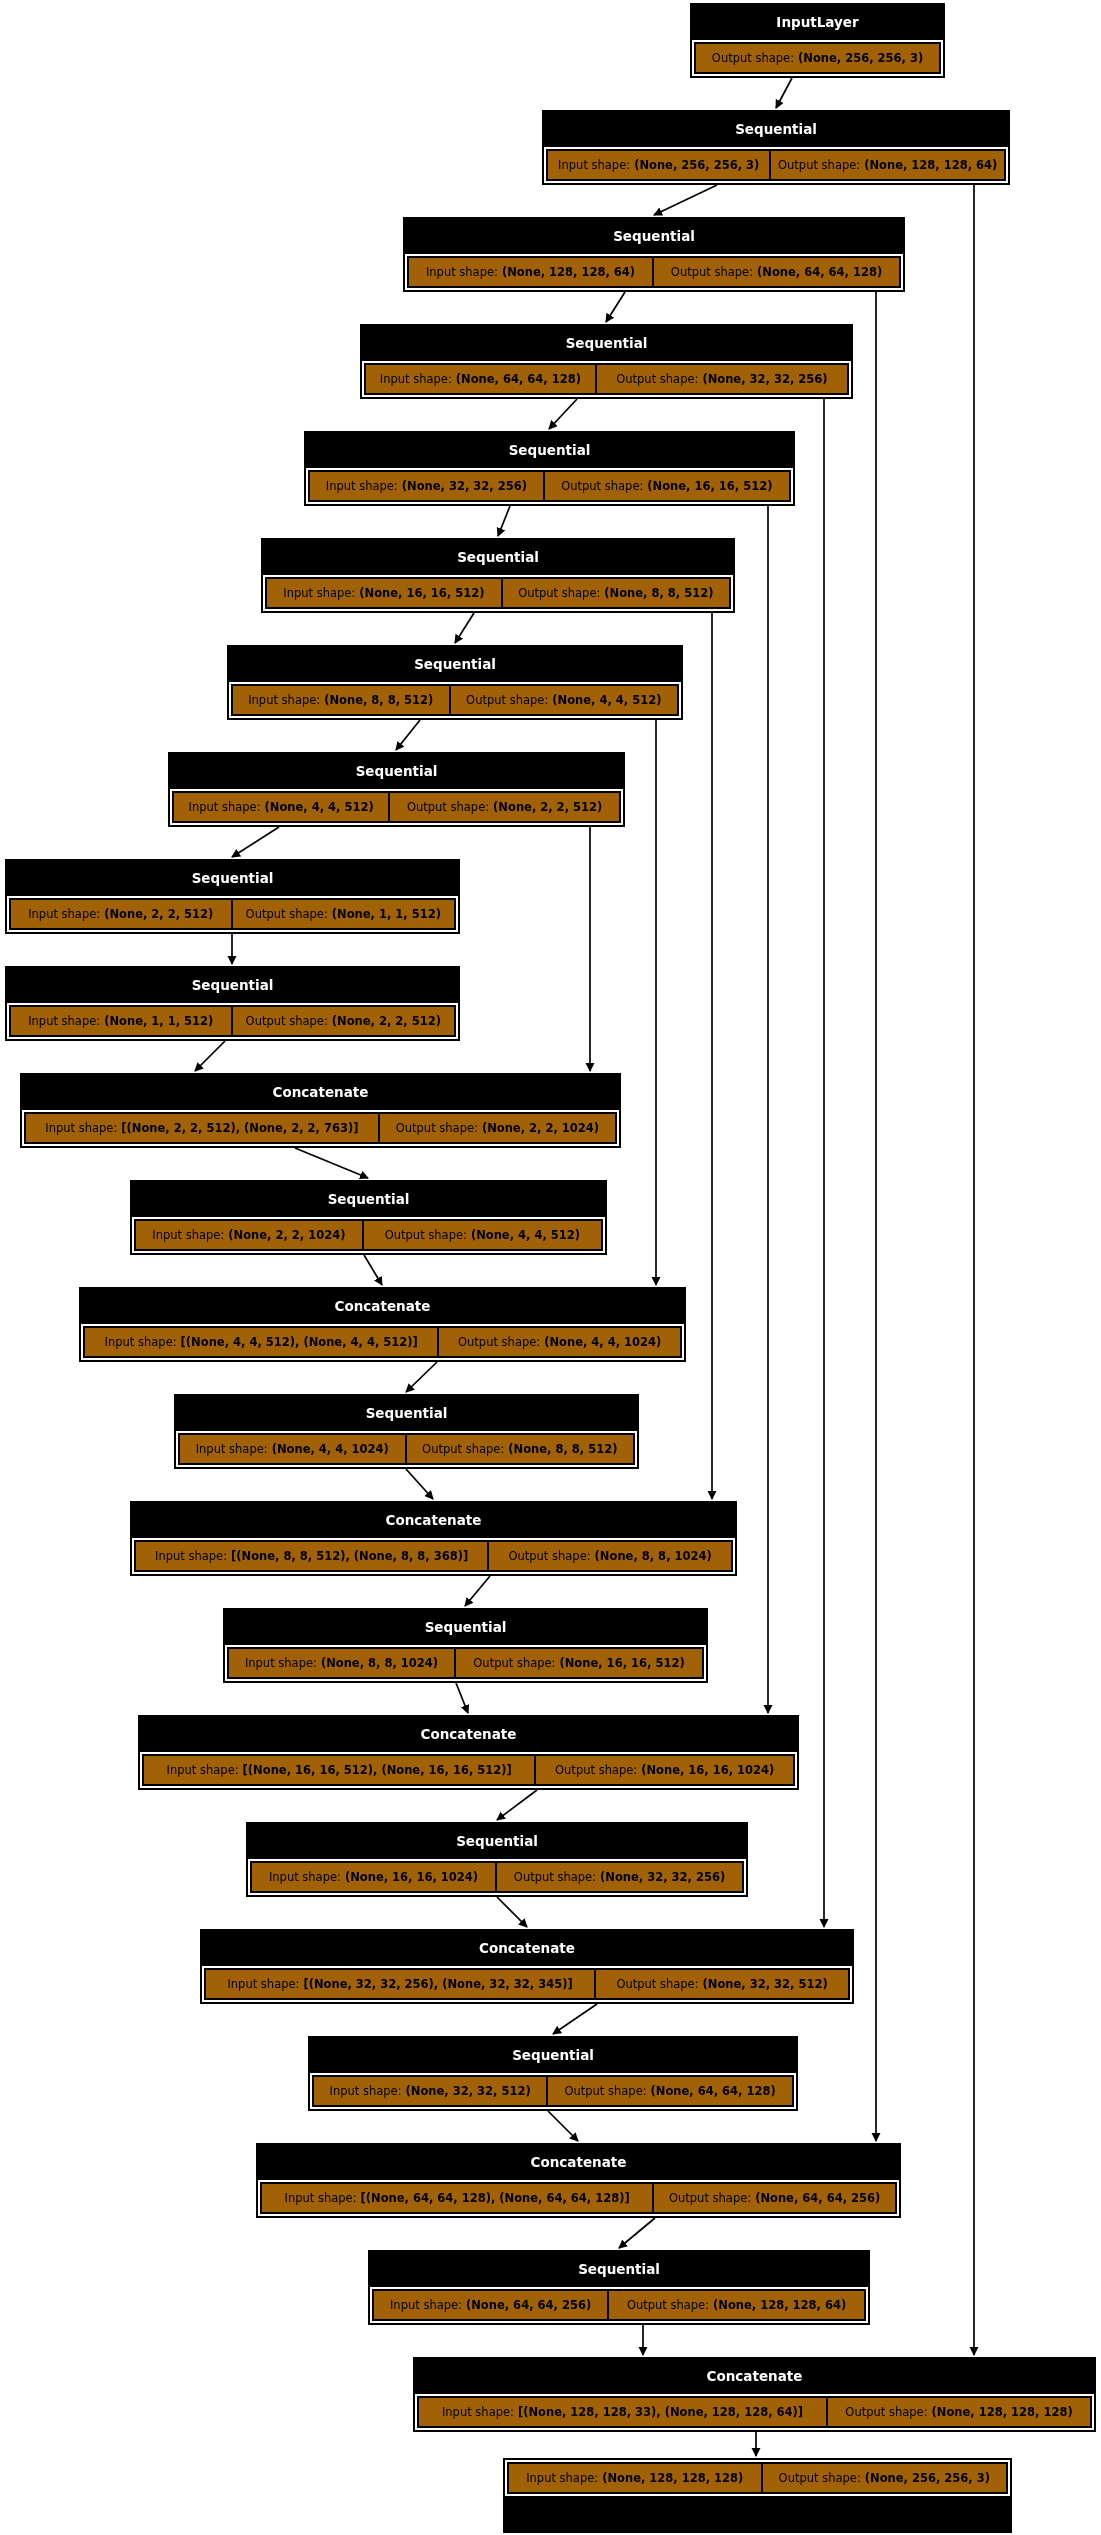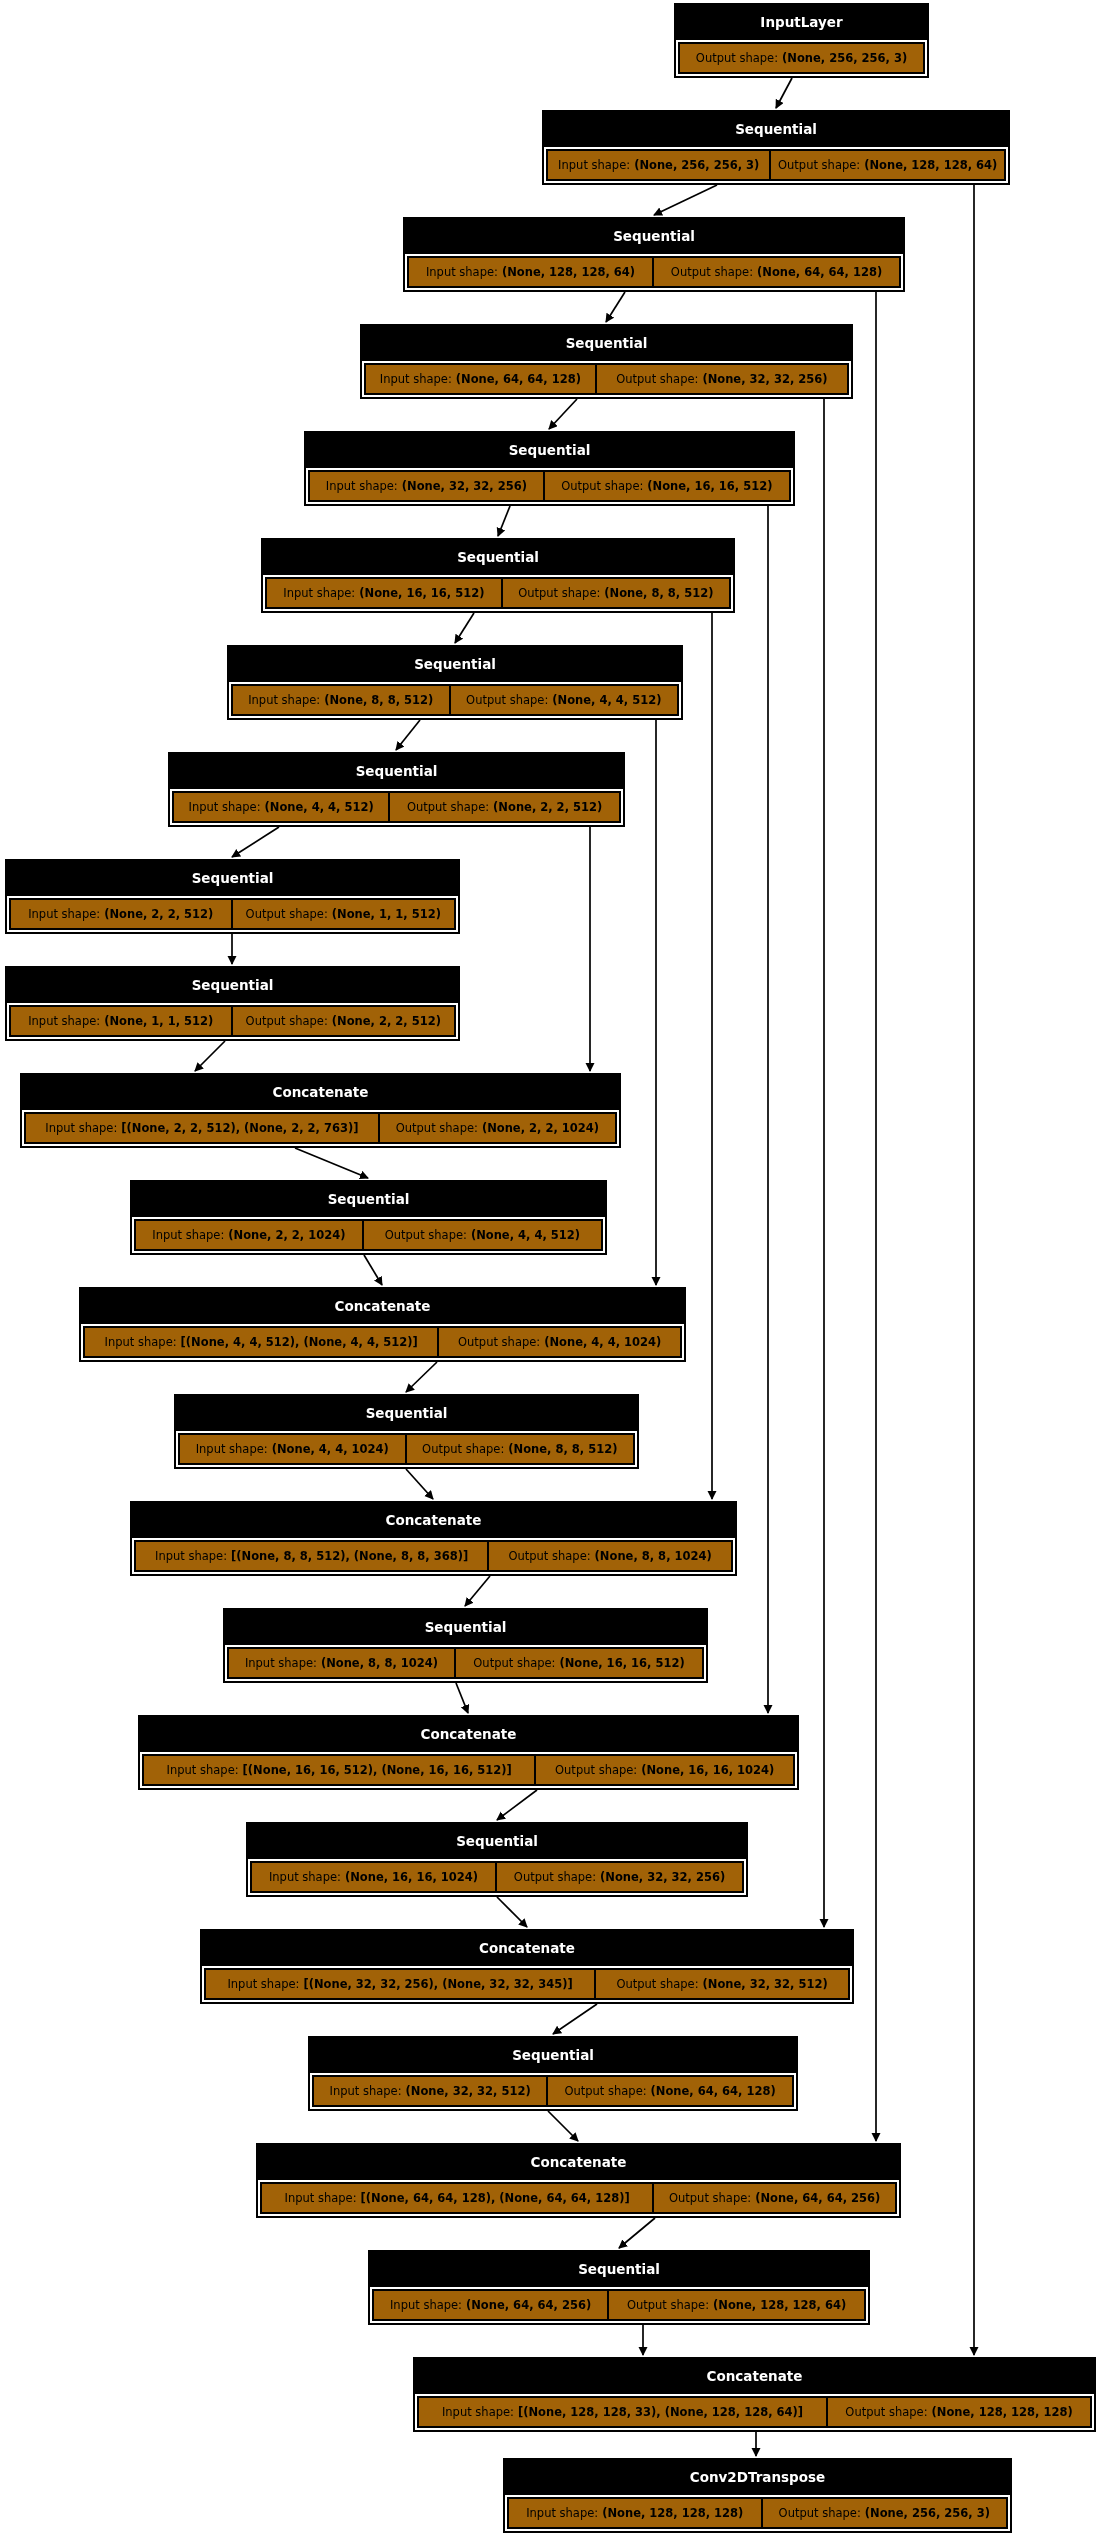--- a/index.html
+++ b/index.html
@@ -68,21 +68,21 @@
       <path d="M643,2325 L643,2355" class="edge" marker-end="url(#ah)"></path>
       <path d="M756,2432 L756,2456" class="edge" marker-end="url(#ah)"></path>
       <path d="M590,827 L590,1071" class="edge" marker-end="url(#ah)"></path>
       <path d="M656,720 L656,1285" class="edge" marker-end="url(#ah)"></path>
       <path d="M712,613 L712,1499" class="edge" marker-end="url(#ah)"></path>
       <path d="M768,506 L768,1713" class="edge" marker-end="url(#ah)"></path>
       <path d="M824,399 L824,1927" class="edge" marker-end="url(#ah)"></path>
       <path d="M876,292 L876,2141" class="edge" marker-end="url(#ah)"></path>
       <path d="M974,185 L974,2355" class="edge" marker-end="url(#ah)"></path>
     </svg>
-<div class="node" style="left: 674px; top: 3px; width: 255px;">
+<div class="node" style="left: 690px; top: 3px; width: 255px;">
       <div class="hdr">InputLayer</div>
       <div class="body">
         <div class="cell out" style="width: 100%;">
           <span>Output shape:</span>
           <span class="val">(None, 256, 256, 3)</span>
         </div>
       </div>
     </div>
     <div class="node" style="left: 542px; top: 110px; width: 468px;">
       <div class="hdr">Sequential</div>
@@ -364,21 +364,20 @@
           <span>Input shape:</span>
           <span class="val">[(None, 128, 128, 33), (None, 128, 128, 64)]</span>
         </div>
         <div class="cell out paired" style="flex: 1 1 0%;">
           <span>Output shape:</span>
           <span class="val">(None, 128, 128, 128)</span>
         </div>
       </div>
     </div>
     <div class="node" style="left: 503px; top: 2458px; width: 509px;">
-      <div class="hdr">Conv2DTranspose</div>
       <div class="body">
         <div class="cell in" style="width: 51%;">
           <span>Input shape:</span>
           <span class="val">(None, 128, 128, 128)</span>
         </div>
         <div class="cell out paired" style="flex: 1 1 0%;">
           <span>Output shape:</span>
           <span class="val">(None, 256, 256, 3)</span>
         </div>
       </div>

